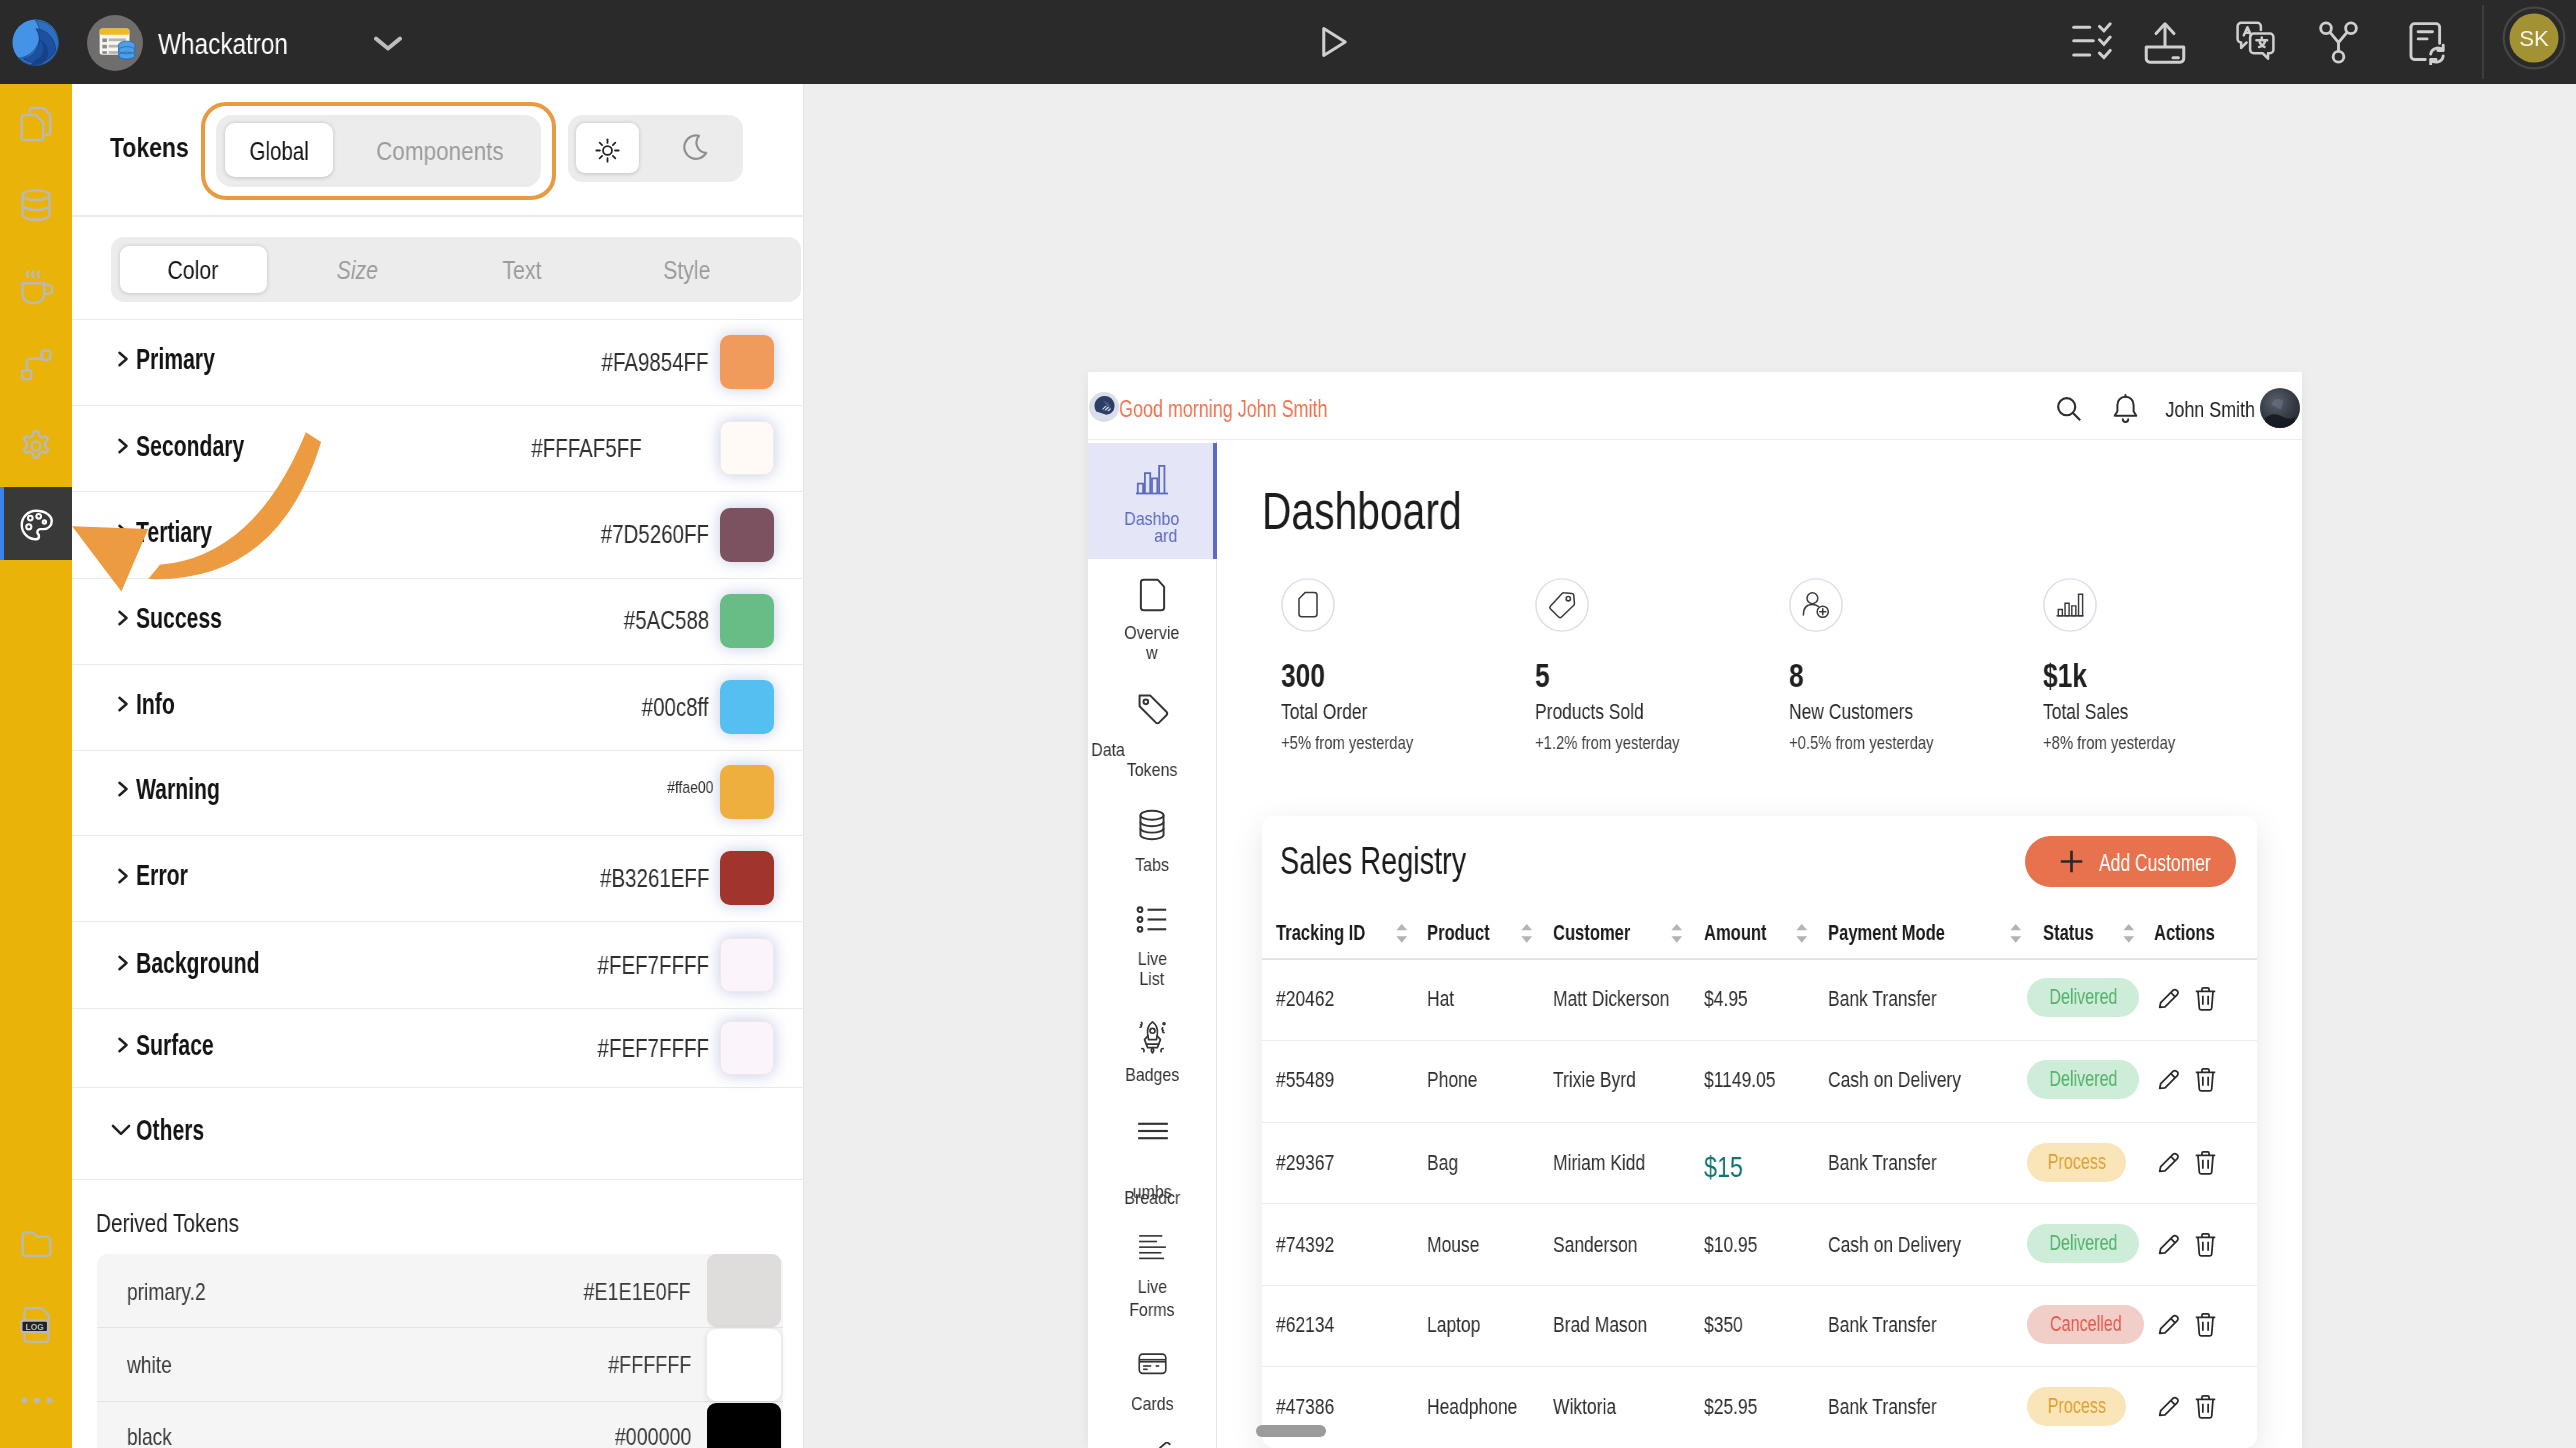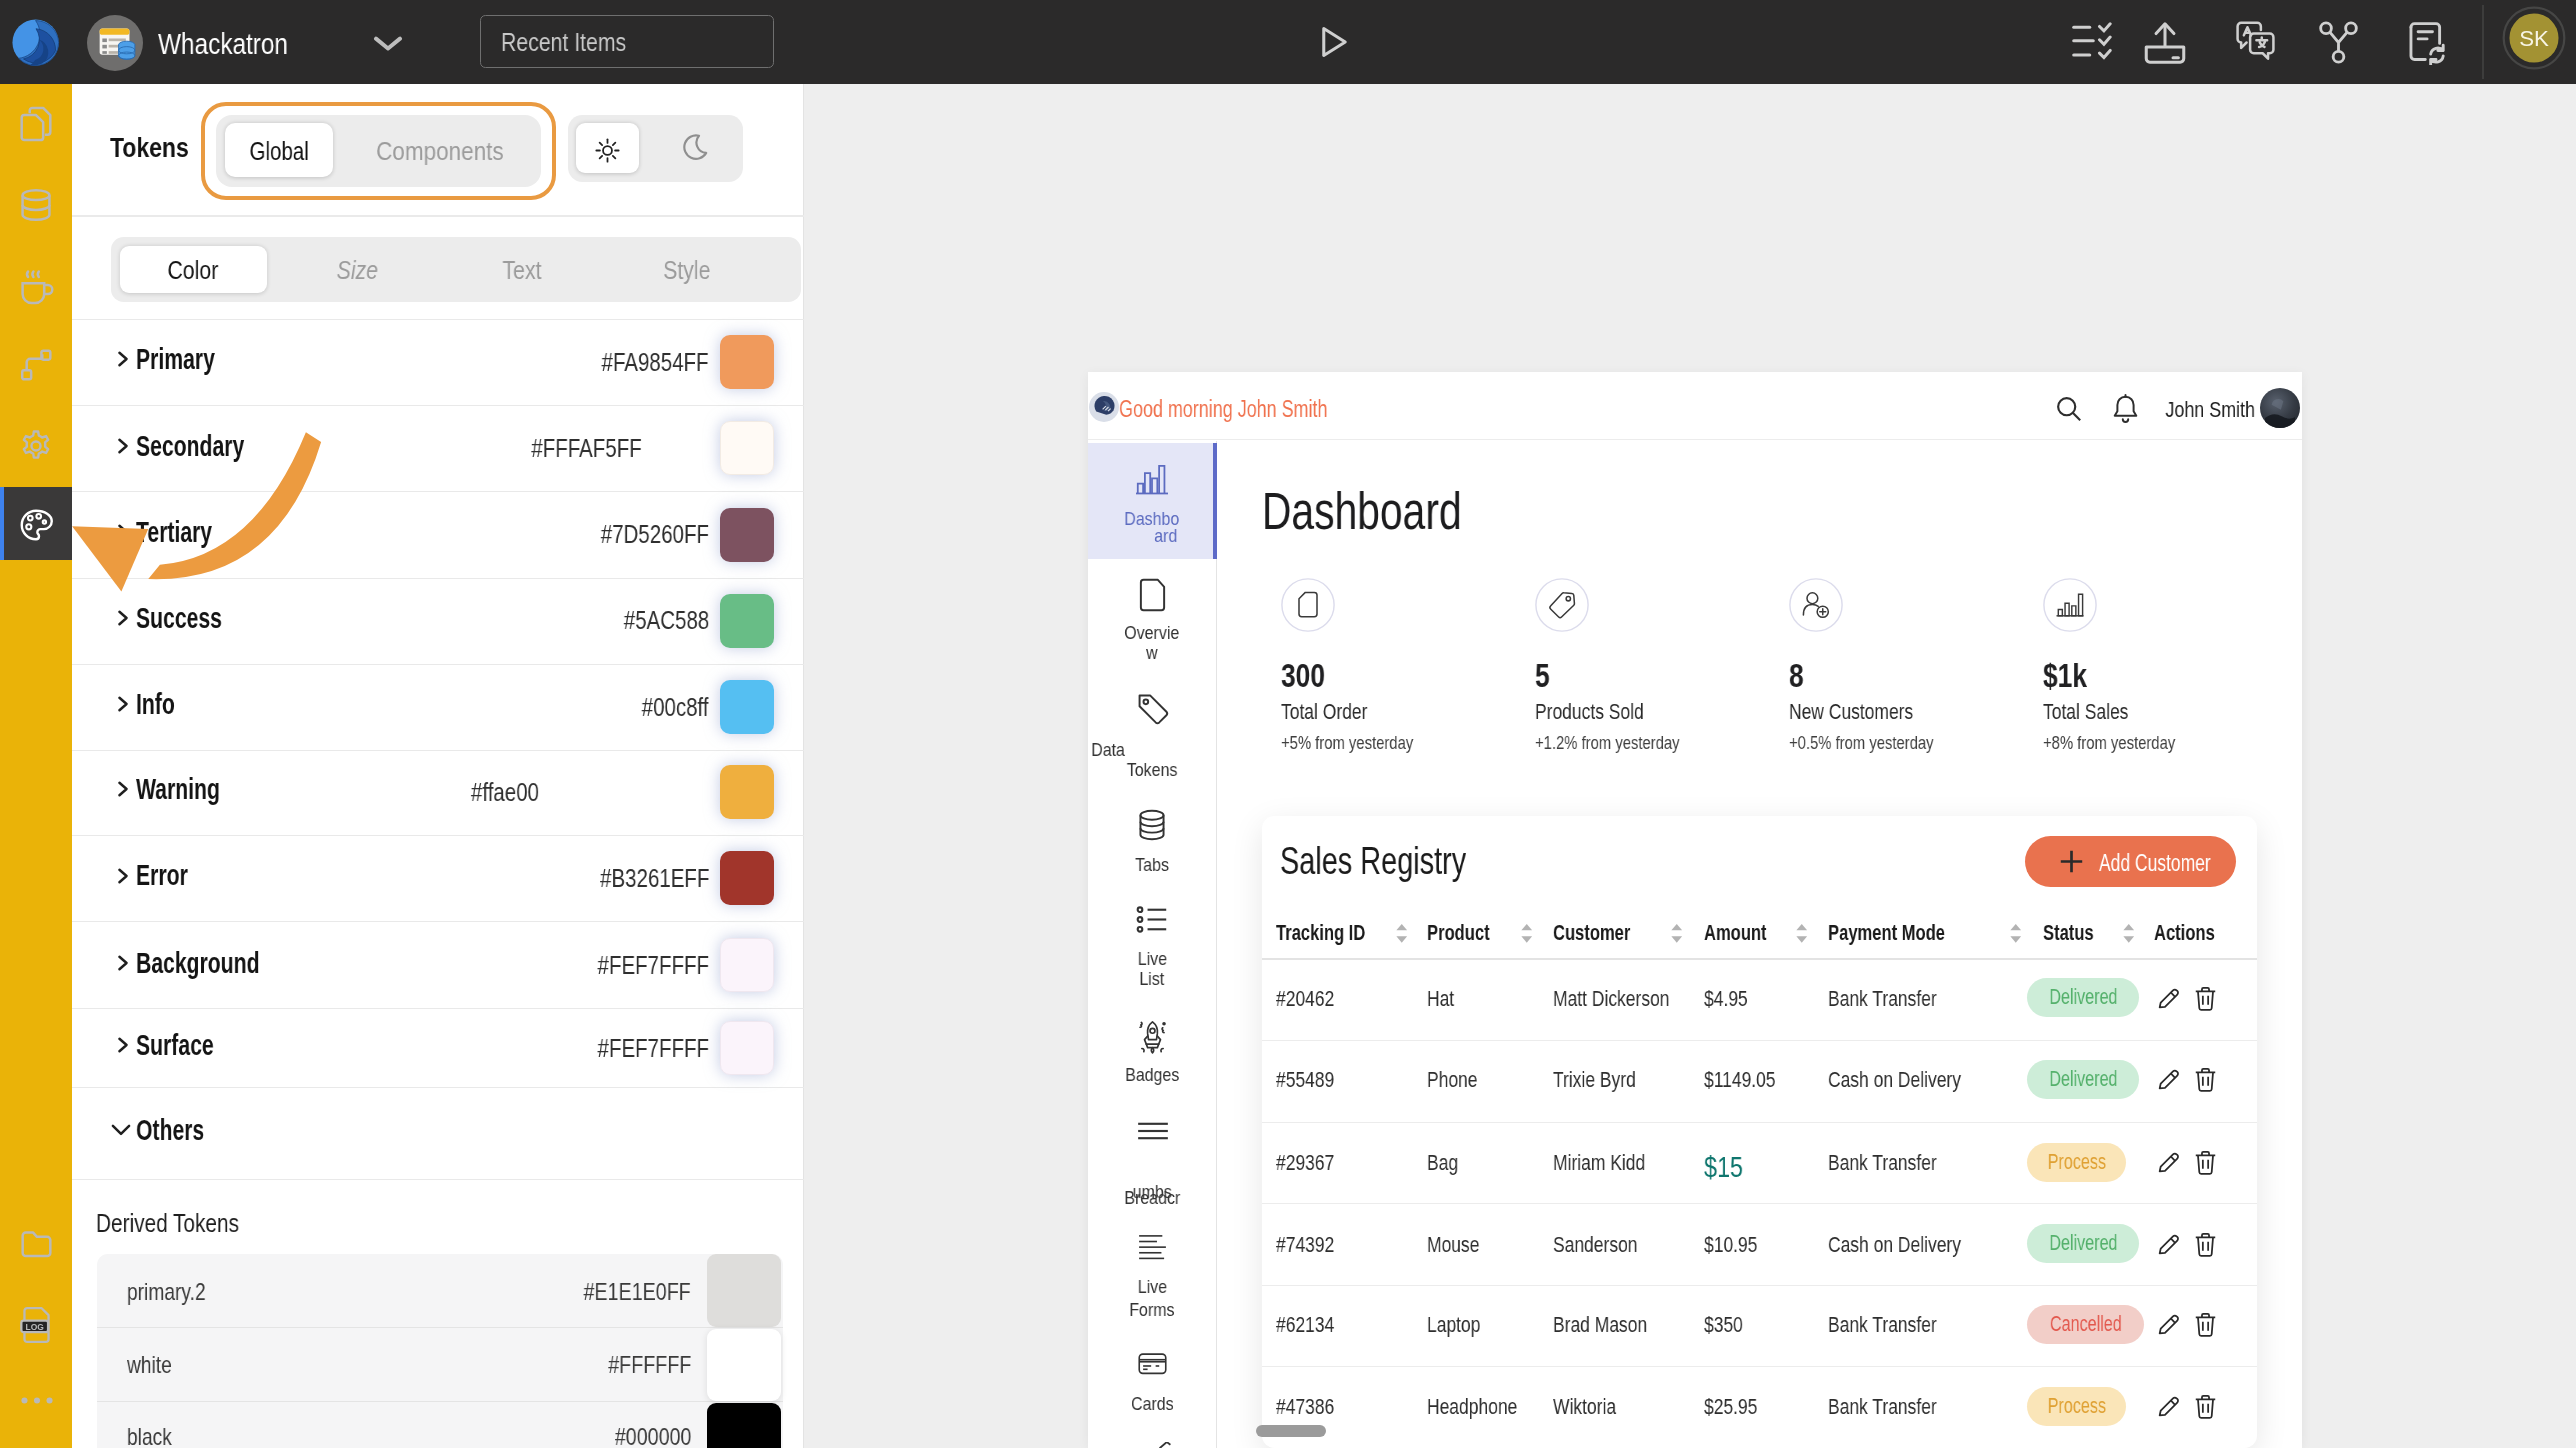--- a/index.html
+++ b/index.html
@@ -34,23 +34,20 @@
  <rect x="24" y="40" width="19" height="3" fill="#b9b3aa"></rect>
  <ellipse cx="44" cy="33" rx="9" ry="4" fill="#4D9FE8" stroke="#2a6db3" stroke-width="1"></ellipse>
  <path d="M35 33 v12 a9 4 0 0 0 18 0 v-12" fill="#4D9FE8" stroke="#2a6db3" stroke-width="1"></path>
  <ellipse cx="44" cy="39" rx="9" ry="4" fill="none" stroke="#2a6db3" stroke-width="1"></ellipse>
  <ellipse cx="44" cy="45" rx="9" ry="4" fill="none" stroke="#2a6db3" stroke-width="1"></ellipse>
 </svg>
 <div class="abs" style="left:158px;top:28px;font-size:29px;font-weight:500;color:#FFFFFF;"><span style="display:inline-block;transform:scaleX(0.84);transform-origin:0 50%;white-space:nowrap;will-change:transform;">Whackatron</span></div>
 <svg class="ic" style="left:373px;top:36px;" width="30" height="16" viewBox="0 0 33 18">
  <polyline points="3,3 16.5,14 30,3" fill="none" stroke="#BDBDBD" stroke-width="4.5" stroke-linecap="round" stroke-linejoin="round"></polyline>
 </svg>
-<div class="abs" style="left:480px;top:15.3px;width:294px;height:53px;border:1.8px solid #6F6F6F;border-radius:5.4px;">
- <div style="margin:11.7px 0 0 20px;font-size:25px;color:#C9C9C9;"><span style="display:inline-block;transform:scaleX(0.85);transform-origin:0 50%;white-space:nowrap;will-change:transform;">Recent Items</span></div>
-    </div>
 <svg class="ic" style="left:1320px;top:25px;" width="29" height="34" viewBox="0 0 32 38">
  <path d="M4 4 L28 19 L4 34 Z" fill="none" stroke="#CFCFCF" stroke-width="3.4" stroke-linejoin="round"></path>
 </svg>
 <svg class="ic" style="left:2071px;top:22.4px;" width="41" height="40" viewBox="0 0 46 45">
  <g stroke="#CFCFCF" stroke-width="3.4" stroke-linecap="round" fill="none">
   <line x1="3" y1="6" x2="21" y2="6"></line>
         <line x1="3" y1="21" x2="25" y2="21"></line>
         <line x1="3" y1="37" x2="21" y2="37"></line>
   <path d="M32 5 l5 5 l7 -8"></path>
         <path d="M32 20 l5 5 l7 -8"></path>
@@ -227,21 +224,21 @@
 <svg class="ic" style="left:43px;top:612px;" width="16" height="16" viewBox="0 0 18 18">
       <polyline points="5,2 13,9 5,16" fill="none" stroke="#1f1f1f" stroke-width="2.8" stroke-linejoin="round" stroke-linecap="round"></polyline>
     </svg>
 <div class="abs" style="left:64px;top:604px;font-size:29px;font-weight:700;color:#141414;"><span style="display:inline-block;transform:scaleX(0.73);transform-origin:0 50%;white-space:nowrap;will-change:transform;">Info</span></div>
 <div class="abs" style="left:368px;top:609px;width:269px;text-align:right;font-size:25px;color:#2F2F2F;"><span style="display:inline-block;transform:scaleX(0.82);transform-origin:100% 50%;white-space:nowrap;will-change:transform;">#00c8ff</span></div>
 <div class="abs" style="left:648px;top:596px;width:54px;height:54px;background:#55BFF2;border-radius:10px;box-shadow:0 0 14.4px rgba(145,160,205,0.55);"></div>
 <svg class="ic" style="left:43px;top:697px;" width="16" height="16" viewBox="0 0 18 18">
       <polyline points="5,2 13,9 5,16" fill="none" stroke="#1f1f1f" stroke-width="2.8" stroke-linejoin="round" stroke-linecap="round"></polyline>
     </svg>
 <div class="abs" style="left:64px;top:689px;font-size:29px;font-weight:700;color:#141414;"><span style="display:inline-block;transform:scaleX(0.73);transform-origin:0 50%;white-space:nowrap;will-change:transform;">Warning</span></div>
-<div class="abs" style="left:384px;top:694px;width:269px;text-align:left;font-size:25px;color:#2F2F2F;"><span style="display:inline-block;transform:scaleX(0.82);transform-origin:100% 50%;white-space:nowrap;will-change:transform;">#ffae00</span></div>
+<div class="abs" style="left:372px;top:694px;width:269px;text-align:right;font-size:17px;color:#2F2F2F;"><span style="display:inline-block;transform:scaleX(0.82);transform-origin:100% 50%;white-space:nowrap;will-change:transform;">#ffae00</span></div>
 <div class="abs" style="left:648px;top:681px;width:54px;height:54px;background:#EFAF3E;border-radius:10px;box-shadow:0 0 14.4px rgba(145,160,205,0.55);"></div>
 <svg class="ic" style="left:43px;top:784px;" width="16" height="16" viewBox="0 0 18 18">
       <polyline points="5,2 13,9 5,16" fill="none" stroke="#1f1f1f" stroke-width="2.8" stroke-linejoin="round" stroke-linecap="round"></polyline>
     </svg>
 <div class="abs" style="left:64px;top:775px;font-size:29px;font-weight:700;color:#141414;"><span style="display:inline-block;transform:scaleX(0.73);transform-origin:0 50%;white-space:nowrap;will-change:transform;">Error</span></div>
 <div class="abs" style="left:368px;top:780px;width:269px;text-align:right;font-size:25px;color:#2F2F2F;"><span style="display:inline-block;transform:scaleX(0.82);transform-origin:100% 50%;white-space:nowrap;will-change:transform;">#B3261EFF</span></div>
 <div class="abs" style="left:648px;top:767px;width:54px;height:54px;background:#A1352B;border-radius:10px;box-shadow:0 0 14.4px rgba(145,160,205,0.55);"></div>
 <svg class="ic" style="left:43px;top:871px;" width="16" height="16" viewBox="0 0 18 18">
       <polyline points="5,2 13,9 5,16" fill="none" stroke="#1f1f1f" stroke-width="2.8" stroke-linejoin="round" stroke-linecap="round"></polyline>
     </svg>

